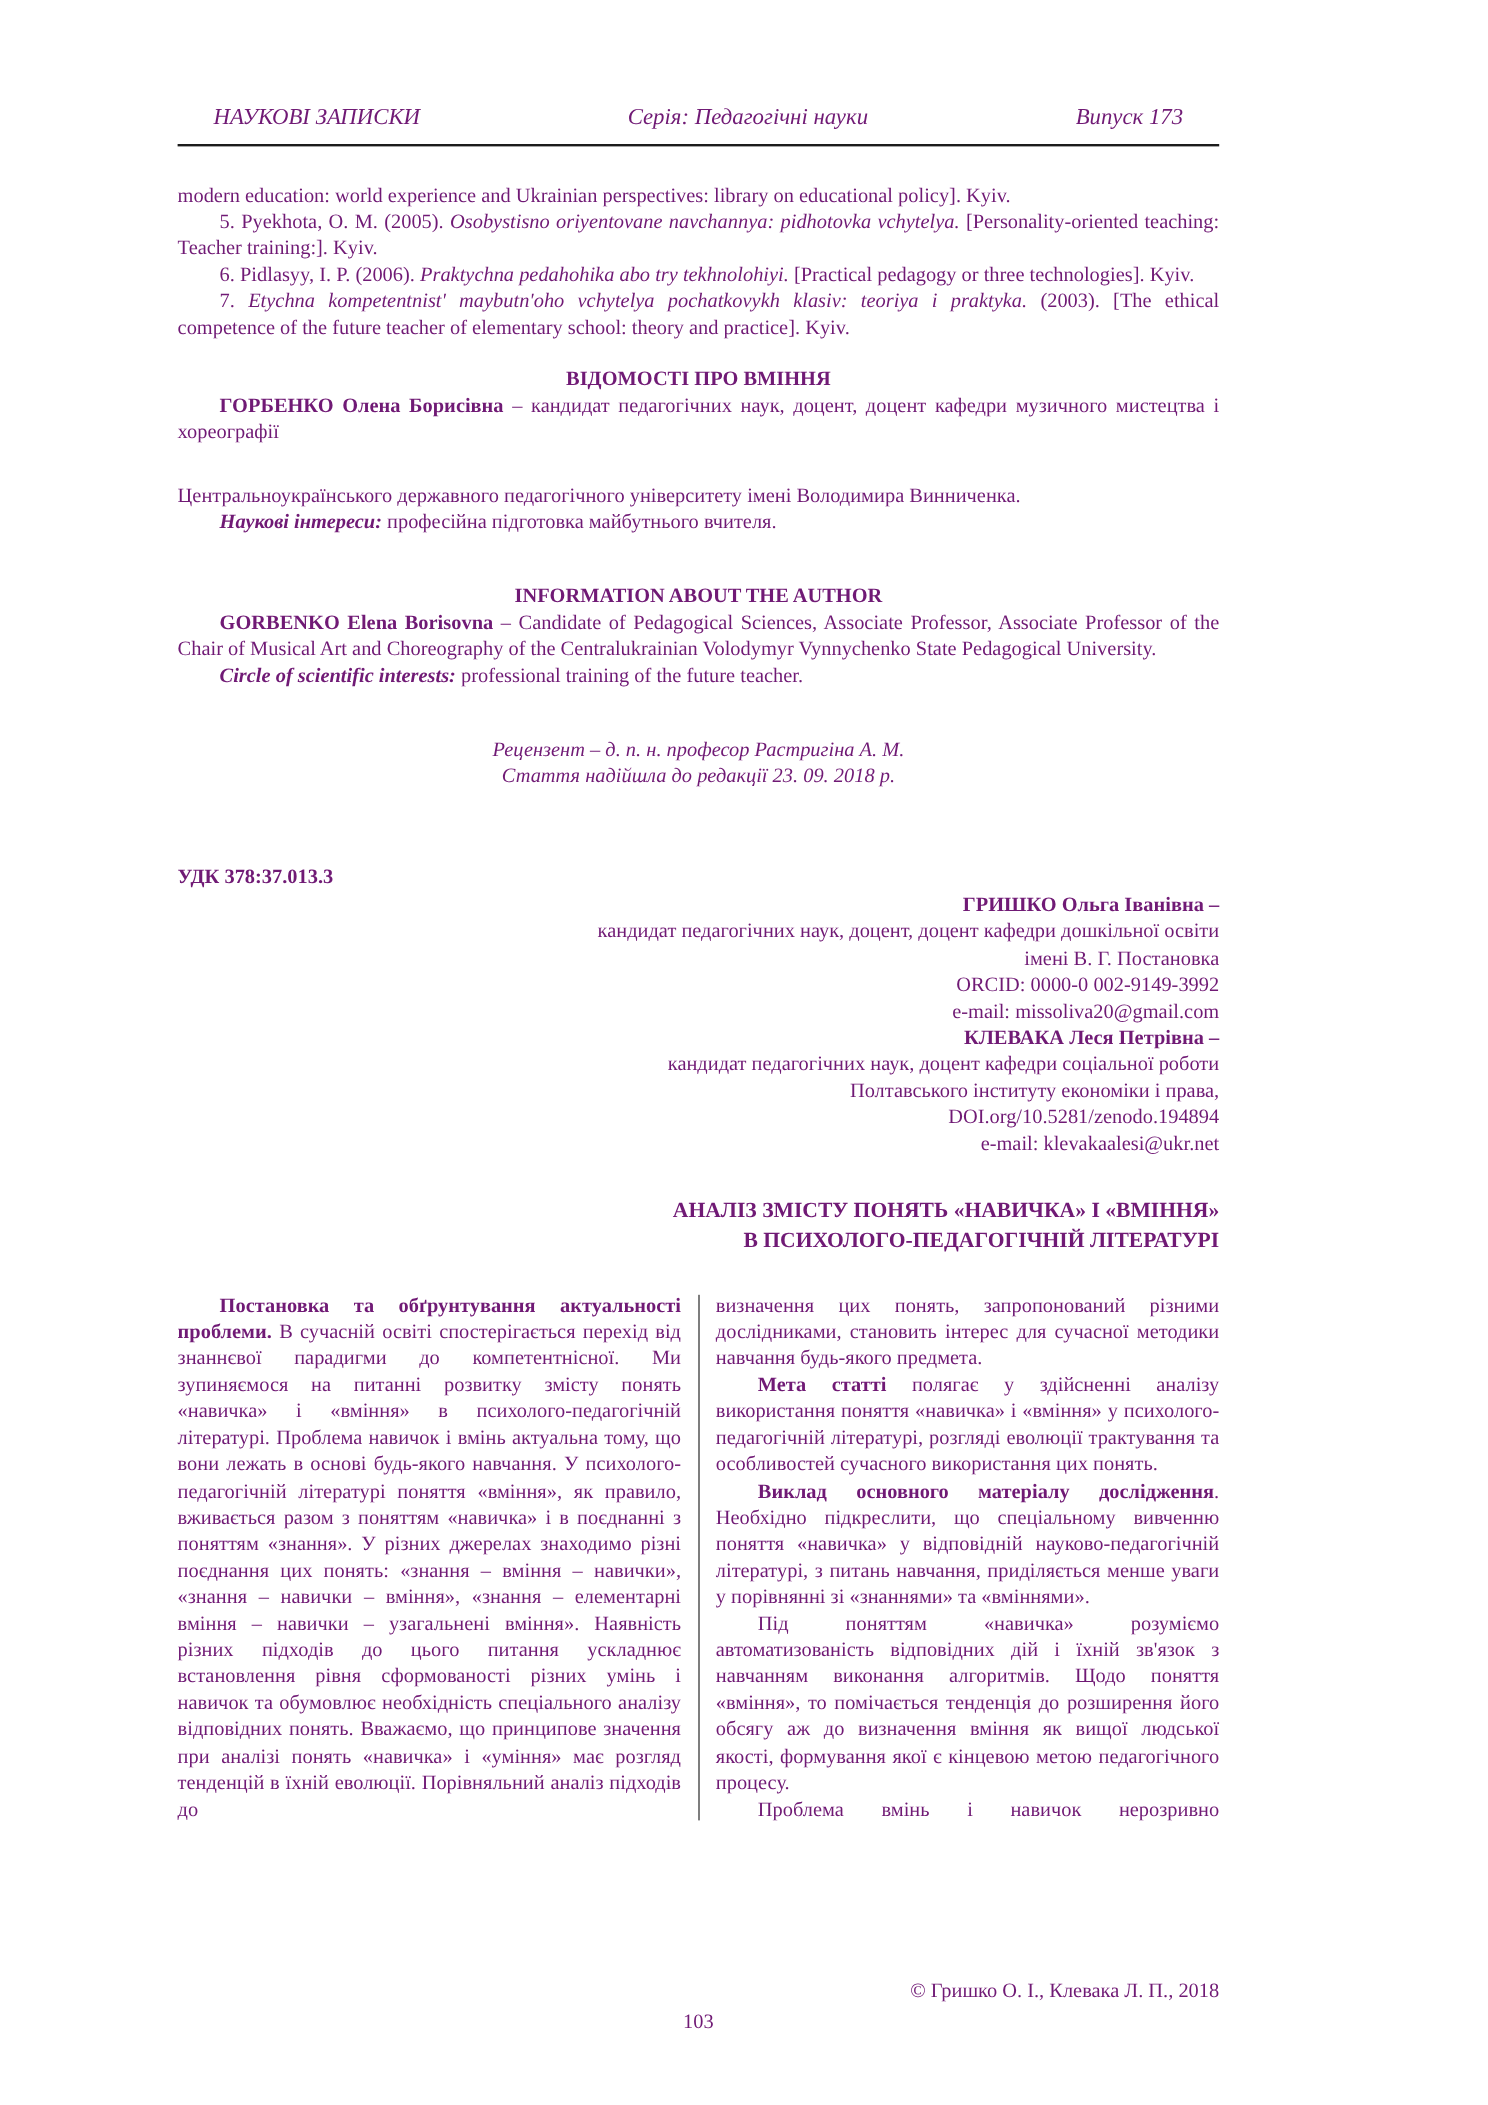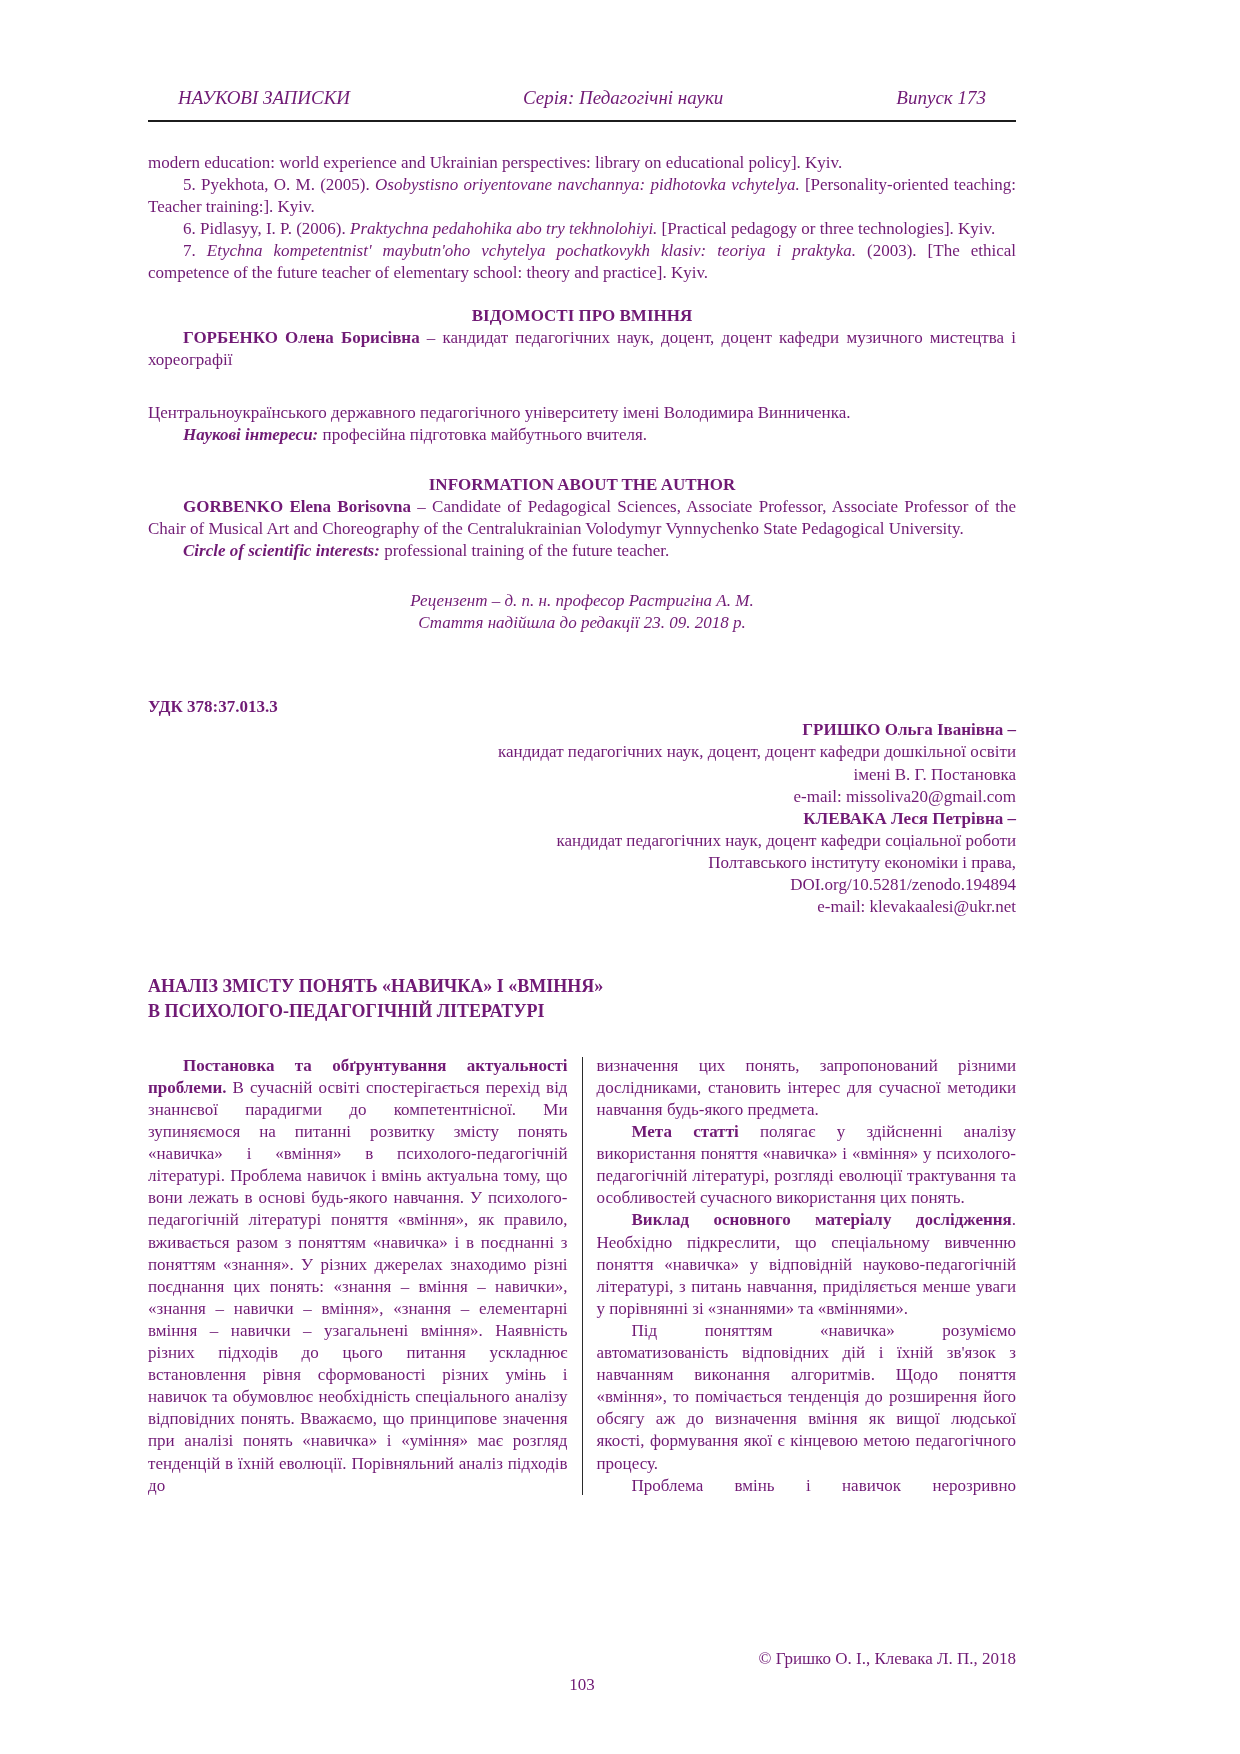--- a/index.html
+++ b/index.html
@@ -34,30 +34,30 @@
   .twocol.top { gap: 30px; margin-bottom: 62px; flex-direction: column; }
   .col { flex: 1 1 0; min-width: 0; }
   .vdivider { width: 1px; background: #2a2a2a; margin: 2px 14px; }
 
   
   .para { text-align: justify; text-indent: 35px; }
   .para.no-indent { text-indent: 0; }
   .para.al-center { text-align: center; text-indent: 0; }
   .para.al-right { text-align: right; text-indent: 0; }
   .para.sb { margin-top: 21px; }
-  .para.sb2 { margin-top: 28px; }
+  .para.sb2 { margin-top: 40px; }
   .para.jl { text-align-last: justify; }
   .b { font-weight: bold; }
   .i { font-style: italic; text-align: right; }
 
   
   .udc { font-weight: bold; margin-bottom: 1px; }
   .title-block {
-    margin: 56px 0 32px 0;
-    text-align: left;
+    margin: 32px 0 32px 0;
+    text-align: right;
     font-weight: bold;
     font-size: 18px;
     line-height: 1.35;
   }
 
   
   .page-footer { margin-top: auto; padding-top: 20px; }
   .copyright-line { text-align: right; }
   .page-number { text-align: center; margin-top: 4px; }
 </style>
@@ -91,20 +91,21 @@
         <p class="para al-center"><span class="i">Стаття надійшла до редакції 23. 09. 2018 р.</span></p>
       </div>
   </div>
 
   <div class="udc">УДК 378:37.013.3</div>
 
   <div class="authors-block">
       <p class="para al-right no-indent"><span class="b">ГРИШКО Ольга Іванівна –</span></p>
       <p class="para al-right no-indent"><span>кандидат педагогічних наук, доцент, доцент кафедри дошкільної освіти</span></p>
       <p class="para al-right no-indent"><span>імені В. Г. Постановка</span></p>
+      <p class="para al-right no-indent"><span>ORCID: 0000-0 002-9149-3992</span></p>
       <p class="para al-right no-indent"><span>e-mail: missoliva20@gmail.com</span></p>
       <p class="para al-right no-indent"><span class="b">КЛЕВАКА Леся Петрівна –</span></p>
       <p class="para al-right no-indent"><span>кандидат педагогічних наук, доцент кафедри соціальної роботи</span></p>
       <p class="para al-right no-indent"><span>Полтавського інституту економіки і права,</span></p>
       <p class="para al-right no-indent"><span>DOI.org/10.5281/zenodo.194894</span></p>
       <p class="para al-right no-indent"><span>e-mail: klevakaalesi@ukr.net</span></p>
     </div>
 
   <div class="title-block">
     <div>АНАЛІЗ ЗМІСТУ ПОНЯТЬ «НАВИЧКА» І «ВМІННЯ»</div>

